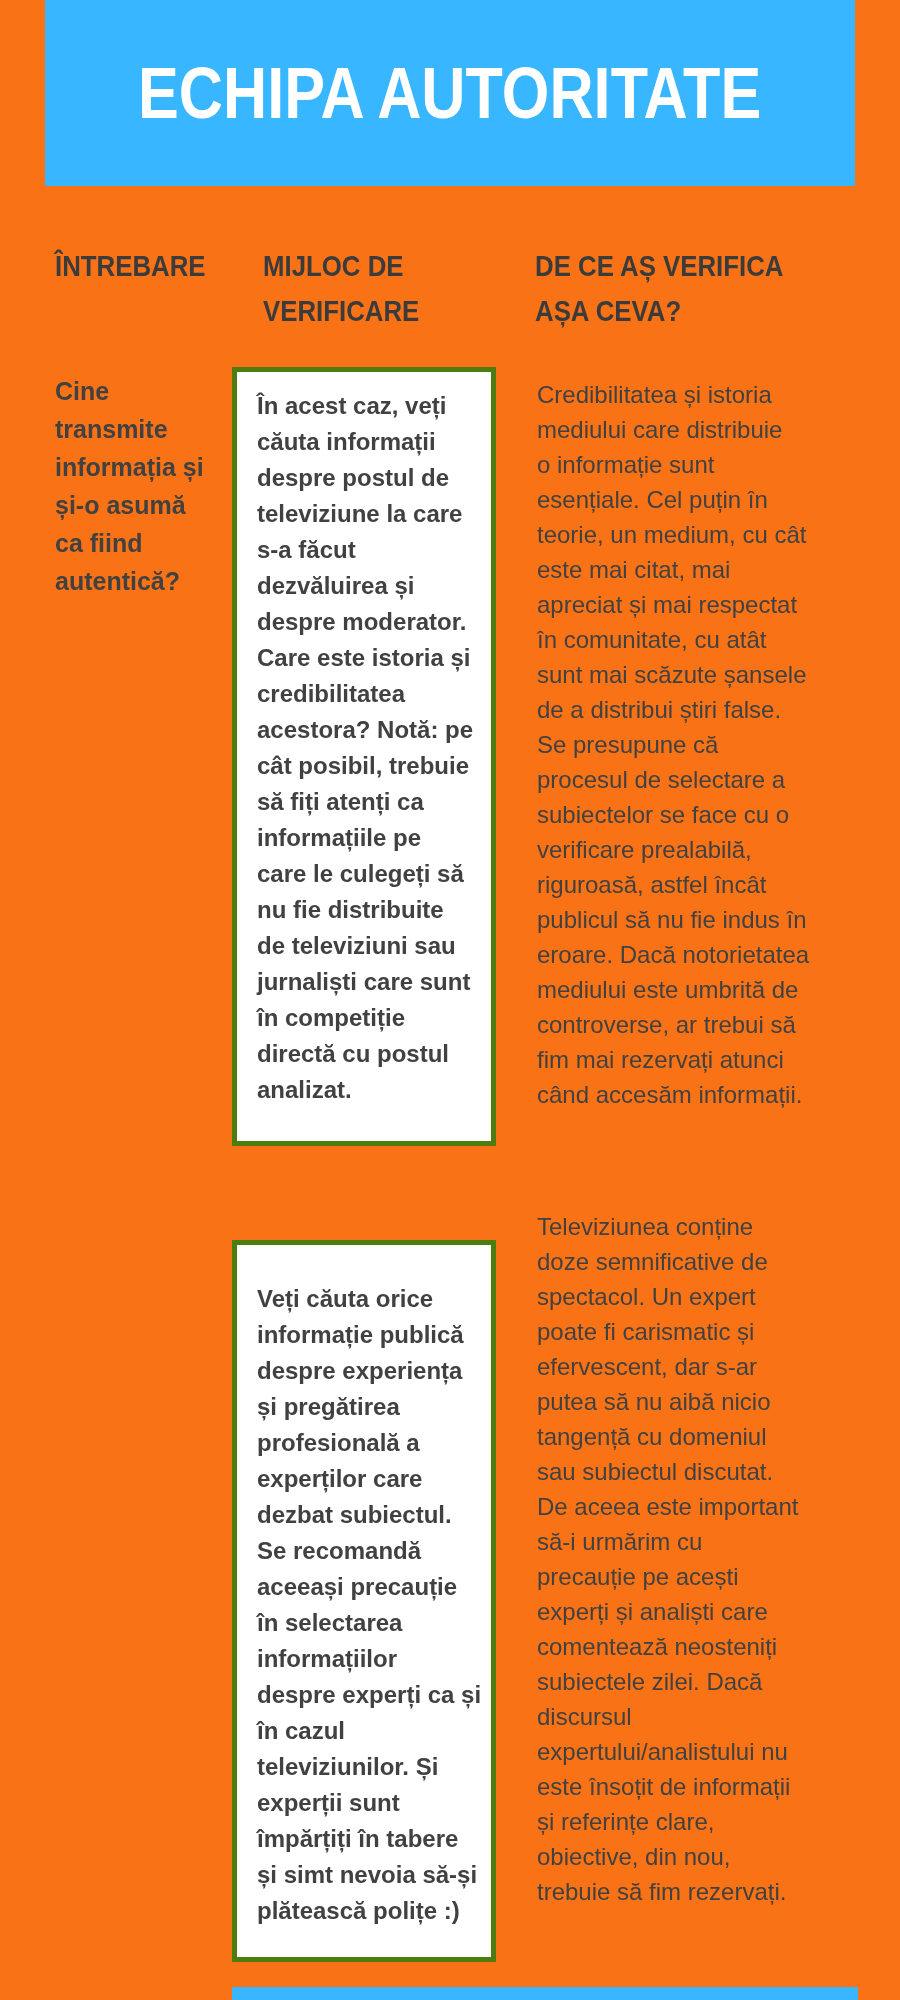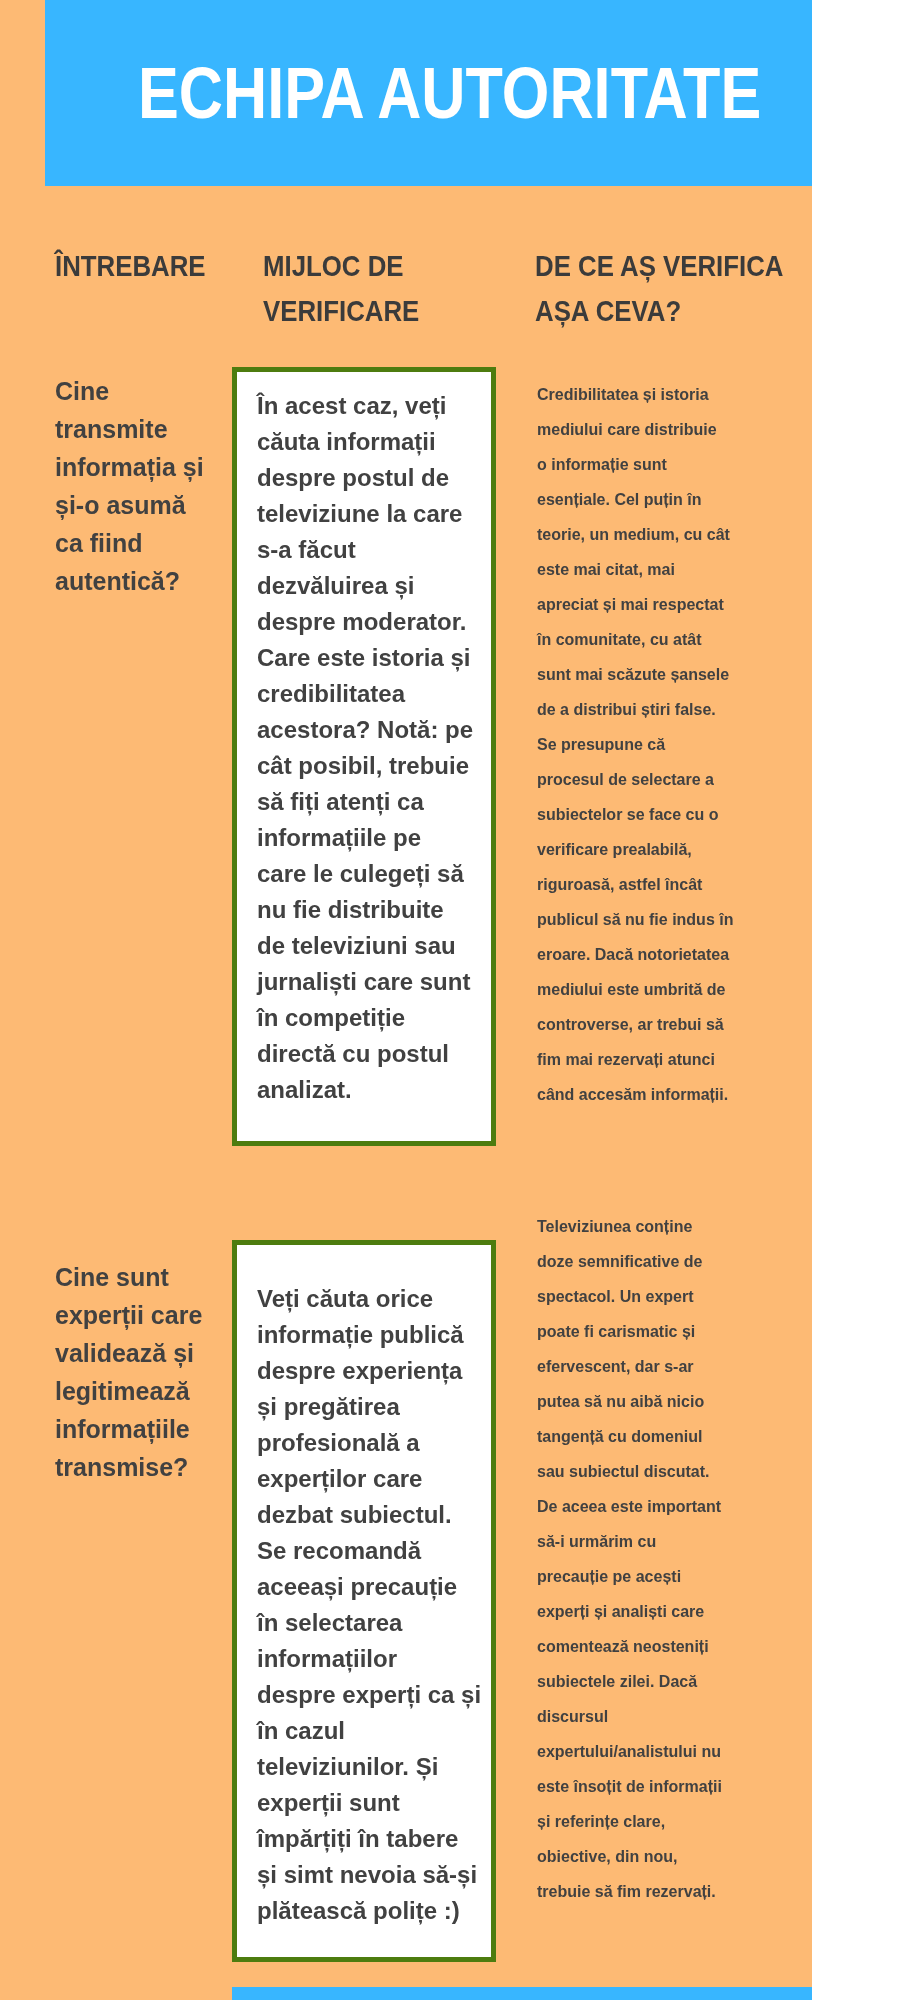--- a/index.html
+++ b/index.html
@@ -1,17 +1,17 @@
 <!DOCTYPE html>
 <html><head>
 <meta charset="utf-8">
 <style>
   html,body{margin:0;padding:0;background:#ffffff;}
   .canvas{
-    position:relative;width:812px;height:2000px;background:#fdba74;overflow:hidden;
+    position:relative;width:900px;height:2000px;background:#f97316;overflow:hidden;
     font-family:"Liberation Sans",sans-serif;color:#414141;
   }
   .banner{
     position:absolute;left:45px;top:0;width:810px;height:186px;background:#38b6ff;
     display:flex;align-items:center;justify-content:center;
   }
   .banner-title{
     font-weight:bold;font-size:72px;color:#ffffff;white-space:nowrap;
     transform:scaleX(0.85);transform-origin:center center;letter-spacing:0px;
   }
@@ -31,21 +31,21 @@
   .vbox{
     position:absolute;left:232px;width:264px;border:5px solid #4d7c0f;
     background:#ffffff;box-sizing:border-box;
   }
   #vbox-1{top:367px;height:779px;padding:16px 6px 0 20px;}
   #vbox-2{top:1240px;height:722px;padding:36px 6px 0 20px;}
   .vbox-text{
     font-weight:bold;font-size:24px;line-height:36px;color:#414141;white-space:pre;
   }
   .why{
-    position:absolute;left:537px;width:340px;font-weight:bold;font-size:16px;
+    position:absolute;left:537px;width:340px;font-weight:normal;font-size:24px;
     line-height:35px;color:#414141;white-space:pre;
   }
   #why-1{top:377px;}
   #why-2{top:1209px;}
   .bottom-strip{
     position:absolute;left:232px;top:1987px;width:626px;height:13px;background:#38b6ff;
   }
 </style>
 </head>
 <body>
@@ -109,26 +109,20 @@
 subiectelor se face cu o
 verificare prealabilă,
 riguroasă, astfel încât
 publicul să nu fie indus în
 eroare. Dacă notorietatea
 mediului este umbrită de
 controverse, ar trebui să
 fim mai rezervați atunci
 când accesăm informații.</div>
 
-  <div class="question" id="question-2">Cine sunt
-experții care
-validează și
-legitimează
-informațiile
-transmise?</div>
 
   <div class="vbox" id="vbox-2">
     <div class="vbox-text">Veți căuta orice
 informație publică
 despre experiența
 și pregătirea
 profesională a
 experților care
 dezbat subiectul.
 Se recomandă

